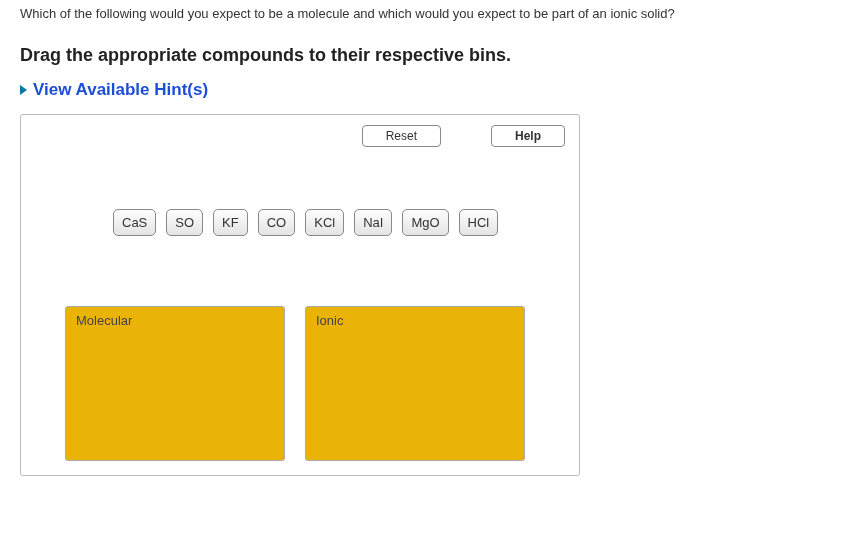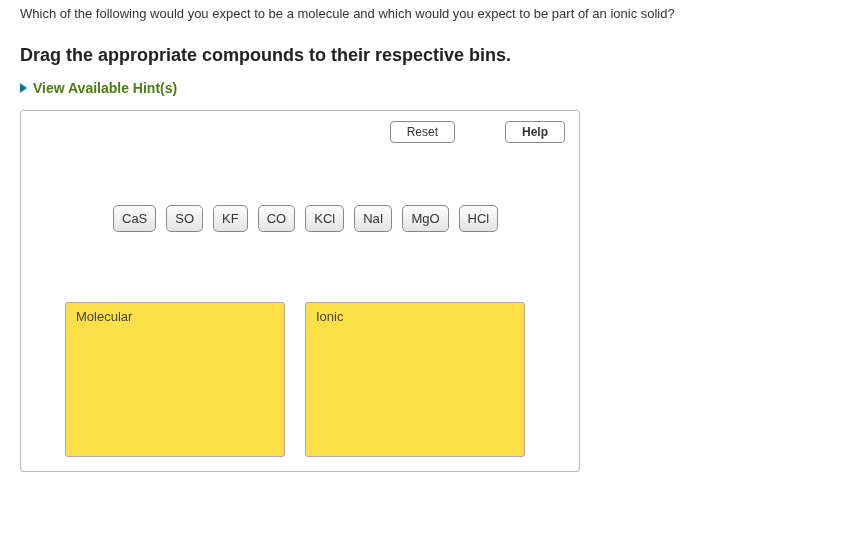--- a/index.html
+++ b/index.html
@@ -20,22 +20,22 @@
     margin-bottom: 24px;
   }
   .instruction {
     font-size: 18px;
     font-weight: bold;
     color: #222;
     margin-bottom: 14px;
     margin-top: 8px;
   }
   .hints-toggle {
-    color: #4d7c0f;
-    font-size: 14px;
+    color: #1d4ed8;
+    font-size: 17px;
     font-weight: bold;
     cursor: pointer;
     display: flex;
     align-items: center;
     gap: 6px;
     margin-bottom: 14px;
   }
   .hints-toggle .tri {
     width: 0; height: 0;
     border-top: 5px solid transparent;
@@ -53,21 +53,21 @@
     position: absolute;
     right: 14px;
     top: 10px;
     display: flex;
     gap: 6px;
   }
   .ctl-btn {
     background: #fff;
     border: 1px solid #888;
     border-radius: 4px;
-    padding: 3px 16px;
+    padding: 3px 23px;
     font-size: 12px;
     cursor: pointer;
     color: #333;
   }
   .ctl-btn.help { font-weight: bold; margin-left: 44px; }
   .items-area {
     margin-top: 80px;
     margin-bottom: 70px;
     padding-left: 78px;
     display: flex;
@@ -89,21 +89,21 @@
     display: flex;
     gap: 20px;
     padding-left: 30px;
   }
   .bin {
     width: 220px;
     height: 155px;
     border: 1px solid #aaa;
     border-radius: 3px;
     padding: 6px 10px;
-    background: #fde047;
+    background: #eab308;
   }
   .bin-label {
     font-size: 13px;
     color: #444;
   }
 </style>
 </head>
 <body>
 
 <div class="container">

